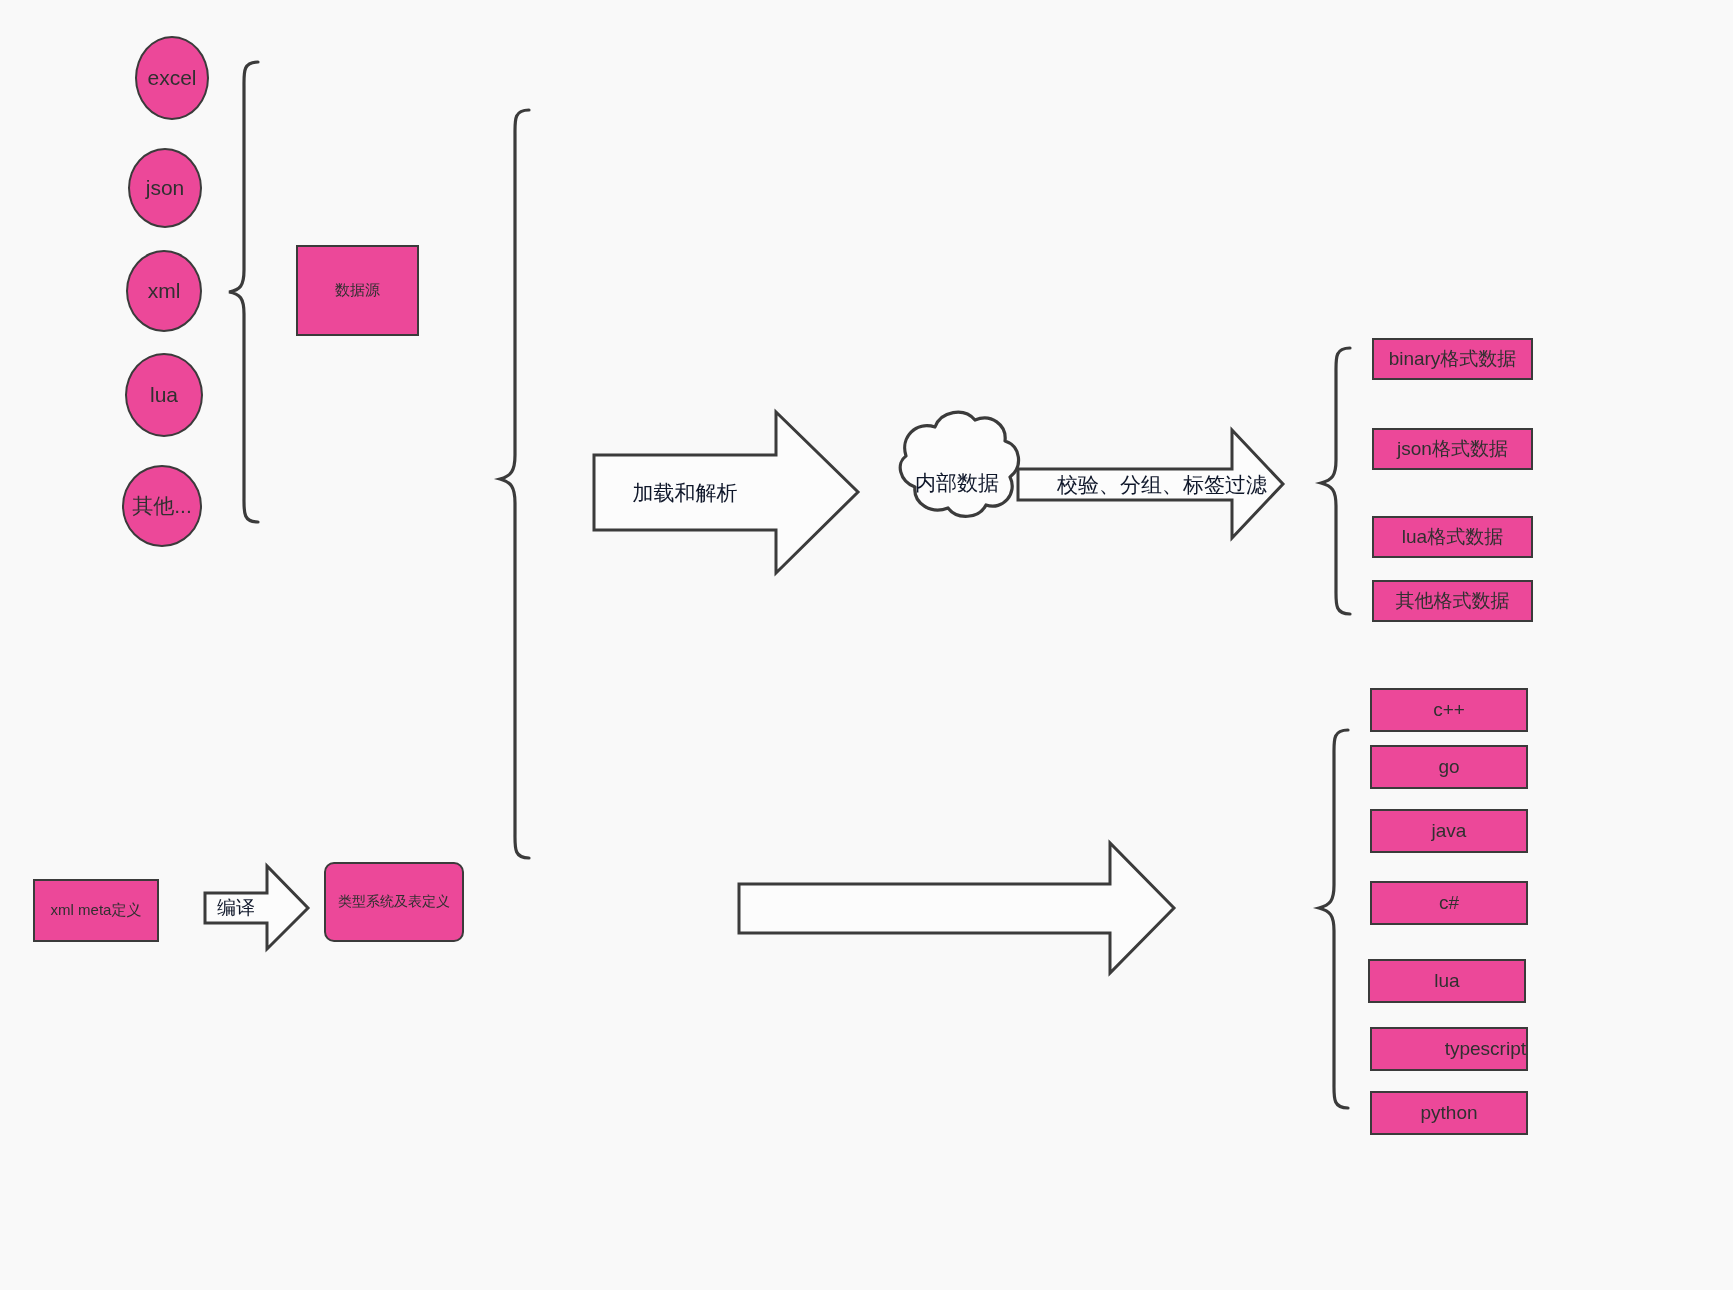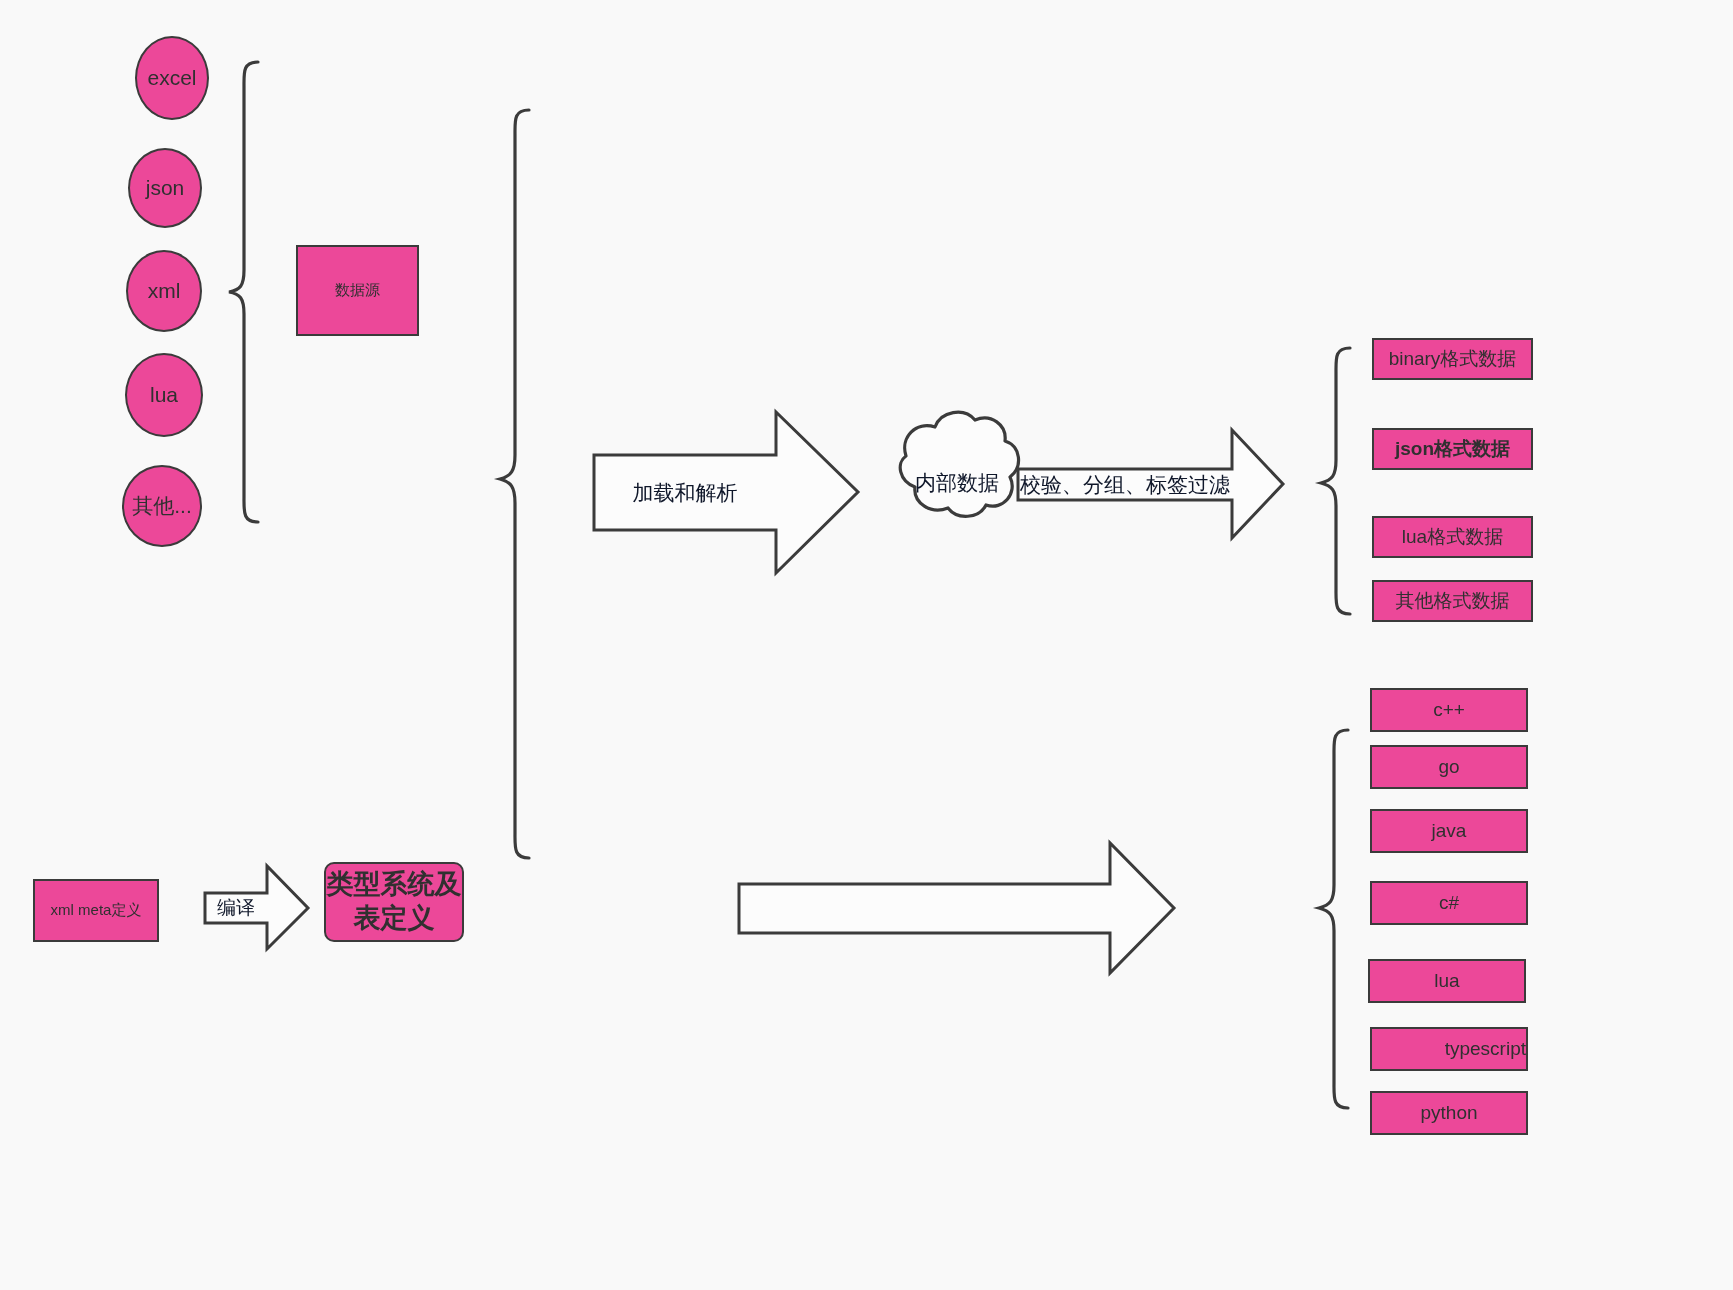--- a/index.html
+++ b/index.html
@@ -35,22 +35,21 @@
   }
   .circle {
     border-radius: 50%;
     font-size: 21px;
   }
   .rect {
     font-size: 15px;
   }
   .rect-round {
     border-radius: 10px;
-    font-size: 27px;
-    font-weight: bold;
+    font-size: 14px;
   }
   .small-rect {
     font-size: 19px;
     border-width: 2.5px;
   }
   .svg-layer {
     position: absolute;
     left: 0; top: 0;
     width: 1733px;
     height: 1290px;
@@ -174,28 +173,28 @@
   </div>
 
   <div class="arrow-label" style="left:594px; top:470px; width:182px; height:45px;">
     <span>加载和解析</span>
   </div>
 
   <div class="arrow-label" style="left:890px; top:463px; width:134px; height:40px;">
     <span>内部数据</span>
   </div>
 
-  <div class="arrow-label" style="left:1018px; top:462px; width:214px; height:45px;">
+  <div class="arrow-label" style="left:1018px; top:462px; width:214px; height:45px;padding-left:37px;">
     <span>校验、分组、标签过滤</span>
   </div>
 
   <div class="node rect small-rect" style="left:1372px; top:338px; width:161px; height:42px;">
     <span>binary格式数据</span>
   </div>
-  <div class="node rect small-rect" style="left:1372px; top:428px; width:161px; height:42px;font-weight:bold;">
+  <div class="node rect small-rect" style="left:1372px; top:428px; width:161px; height:42px;">
     <span>json格式数据</span>
   </div>
   <div class="node rect small-rect" style="left:1372px; top:516px; width:161px; height:42px;">
     <span>lua格式数据</span>
   </div>
   <div class="node rect small-rect" style="left:1372px; top:580px; width:161px; height:42px;">
     <span>其他格式数据</span>
   </div>
 
   <div class="node rect" style="left:33px; top:879px; width:126px; height:63px;">

